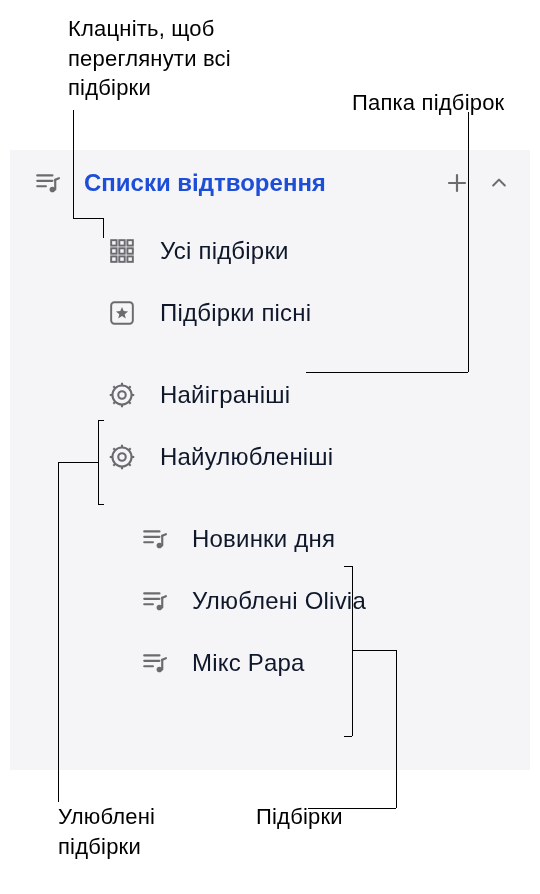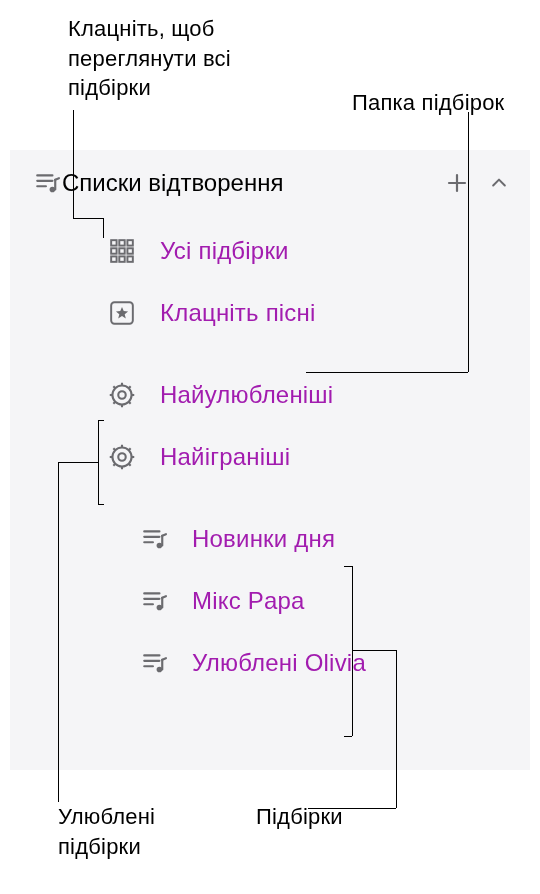--- a/index.html
+++ b/index.html
@@ -7,29 +7,29 @@
   .canvas { position: relative; width: 540px; height: 766px; }
 
   
   .callout { position: absolute; font-size: 22px; line-height: 1.35; color: #000; letter-spacing: 0.2px; }
 
   
   .panel { position: absolute; left: 10px; top: 150px; width: 520px; height: 620px; background: #f5f5f7; }
 
   .header-row { display: flex; align-items: center; height: 66px; padding: 0 18px 0 22px; }
   .header-icon { width: 30px; height: 30px; display:flex; align-items:center; justify-content:center; }
-  .header-title { font-size: 24px; font-weight: 400; flex: 1; color: #000000; }
+  .header-title { font-size: 24px; font-weight: 700; margin-left: 22px; flex: 1; color: #1d4ed8; }
   .header-add { width: 30px; height: 30px; display:flex; align-items:center; justify-content:center; margin-right: 14px; }
   .header-chevron { width: 26px; height: 26px; display:flex; align-items:center; justify-content:center; }
 
   .list { padding: 4px 0 0 0; }
   .row { display: flex; align-items: center; height: 62px; padding-left: 96px; padding-right: 22px; position: relative; }
   .row.indent { padding-left: 128px; }
   .row-icon { width: 32px; height: 32px; display:flex; align-items:center; justify-content:center; flex-shrink: 0; }
-  .row-label { font-size: 24px; color: #a21caf; margin-left: 22px; flex:1; letter-spacing: 0.2px; }
+  .row-label { font-size: 24px; color: #0f172a; margin-left: 22px; flex:1; letter-spacing: 0.2px; }
   .row-chevron { width: 24px; height:24px; display:flex; align-items:center; justify-content:center; }
 
   
   .line { position: absolute; background: #000; }
   .line-h { height: 1px; }
   .line-v { width: 1px; }
 
   svg { display: block; }
 </style>
 </head>
@@ -86,21 +86,21 @@
         <span class="row-label">Усі підбірки</span>
       </div>
 
       <div class="row">
         <span class="row-icon">
           <svg viewBox="0 0 24 24" width="26" height="26" fill="none" stroke="#6b6b6f" stroke-width="1.8" stroke-linejoin="round">
             <rect x="2" y="2" width="20" height="20" rx="3"></rect>
             <polygon points="12 6.5 13.6 10.2 17.6 10.5 14.5 13.1 15.5 17 12 14.8 8.5 17 9.5 13.1 6.4 10.5 10.4 10.2" fill="#6b6b6f" stroke="none"></polygon>
           </svg>
         </span>
-        <span class="row-label">Клацніть пісні</span>
+        <span class="row-label">Підбірки пісні</span>
       </div>
 
 
       <div style="height:20px;"></div>
 
       <div class="row">
         <span class="row-icon">
           <svg viewBox="0 0 24 24" width="28" height="28" fill="none" stroke="#6b6b6f" stroke-width="1.8">
               <circle cx="12" cy="12" r="8.2"></circle>
               <circle cx="12" cy="12" r="3.2"></circle>
@@ -109,41 +109,41 @@
                 <line x1="12" y1="20.2" x2="12" y2="22.5"></line>
                 <line x1="1.5" y1="12" x2="3.8" y2="12"></line>
                 <line x1="20.2" y1="12" x2="22.5" y2="12"></line>
             <line x1="4.6" y1="4.6" x2="6.2" y2="6.2"></line>
                 <line x1="17.8" y1="17.8" x2="19.4" y2="19.4"></line>
                 <line x1="4.6" y1="19.4" x2="6.2" y2="17.8"></line>
                 <line x1="17.8" y1="6.2" x2="19.4" y2="4.6"></line>
               </g>
           </svg>
         </span>
-        <span class="row-label">Найулюбленіші</span>
+        <span class="row-label">Найіграніші</span>
       </div>
 
       <div class="row">
         <span class="row-icon">
           <svg viewBox="0 0 24 24" width="28" height="28" fill="none" stroke="#6b6b6f" stroke-width="1.8">
               <circle cx="12" cy="12" r="8.2"></circle>
               <circle cx="12" cy="12" r="3.2"></circle>
             <g stroke-width="1.8">
                 <line x1="12" y1="1.5" x2="12" y2="3.8"></line>
                 <line x1="12" y1="20.2" x2="12" y2="22.5"></line>
                 <line x1="1.5" y1="12" x2="3.8" y2="12"></line>
                 <line x1="20.2" y1="12" x2="22.5" y2="12"></line>
             <line x1="4.6" y1="4.6" x2="6.2" y2="6.2"></line>
                 <line x1="17.8" y1="17.8" x2="19.4" y2="19.4"></line>
                 <line x1="4.6" y1="19.4" x2="6.2" y2="17.8"></line>
                 <line x1="17.8" y1="6.2" x2="19.4" y2="4.6"></line>
               </g>
           </svg>
         </span>
-        <span class="row-label">Найіграніші</span>
+        <span class="row-label">Найулюбленіші</span>
       </div>
 
       <div style="height:20px;"></div>
 
       <div class="row indent">
         <span class="row-icon">
           <svg viewBox="0 0 24 24" width="26" height="26" fill="none" stroke="#6b6b6f" stroke-width="2" stroke-linecap="round">
             <line x1="3" y1="5" x2="17" y2="5"></line>
               <line x1="3" y1="10" x2="17" y2="10"></line>
               <line x1="3" y1="15" x2="11" y2="15"></line>
@@ -159,35 +159,35 @@
         <span class="row-icon">
           <svg viewBox="0 0 24 24" width="26" height="26" fill="none" stroke="#6b6b6f" stroke-width="2" stroke-linecap="round">
             <line x1="3" y1="5" x2="17" y2="5"></line>
               <line x1="3" y1="10" x2="17" y2="10"></line>
               <line x1="3" y1="15" x2="11" y2="15"></line>
             <circle cx="17" cy="18" r="2.6" fill="#6b6b6f" stroke="none"></circle>
               <path d="M19.6 18 V9" stroke="#6b6b6f"></path>
               <path d="M19.6 9 L23 7.6" stroke="#6b6b6f"></path>
           </svg>
         </span>
-        <span class="row-label">Мікс Papa</span>
+        <span class="row-label">Улюблені Olivia</span>
       </div>
 
       <div class="row indent">
         <span class="row-icon">
           <svg viewBox="0 0 24 24" width="26" height="26" fill="none" stroke="#6b6b6f" stroke-width="2" stroke-linecap="round">
             <line x1="3" y1="5" x2="17" y2="5"></line>
               <line x1="3" y1="10" x2="17" y2="10"></line>
               <line x1="3" y1="15" x2="11" y2="15"></line>
             <circle cx="17" cy="18" r="2.6" fill="#6b6b6f" stroke="none"></circle>
               <path d="M19.6 18 V9" stroke="#6b6b6f"></path>
               <path d="M19.6 9 L23 7.6" stroke="#6b6b6f"></path>
           </svg>
         </span>
-        <span class="row-label">Улюблені Olivia</span>
+        <span class="row-label">Мікс Papa</span>
       </div>
 
     </div>
   </div>
 
   <div class="line line-v" style="left:73px; top:110px; height:108px;"></div>
   <div class="line line-h" style="left:73px; top:218px; width:30px;"></div>
   <div class="line line-v" style="left:103px; top:218px; height:20px;"></div>
 
   <div class="line line-v" style="left:468px; top:112px; height:260px;"></div>

